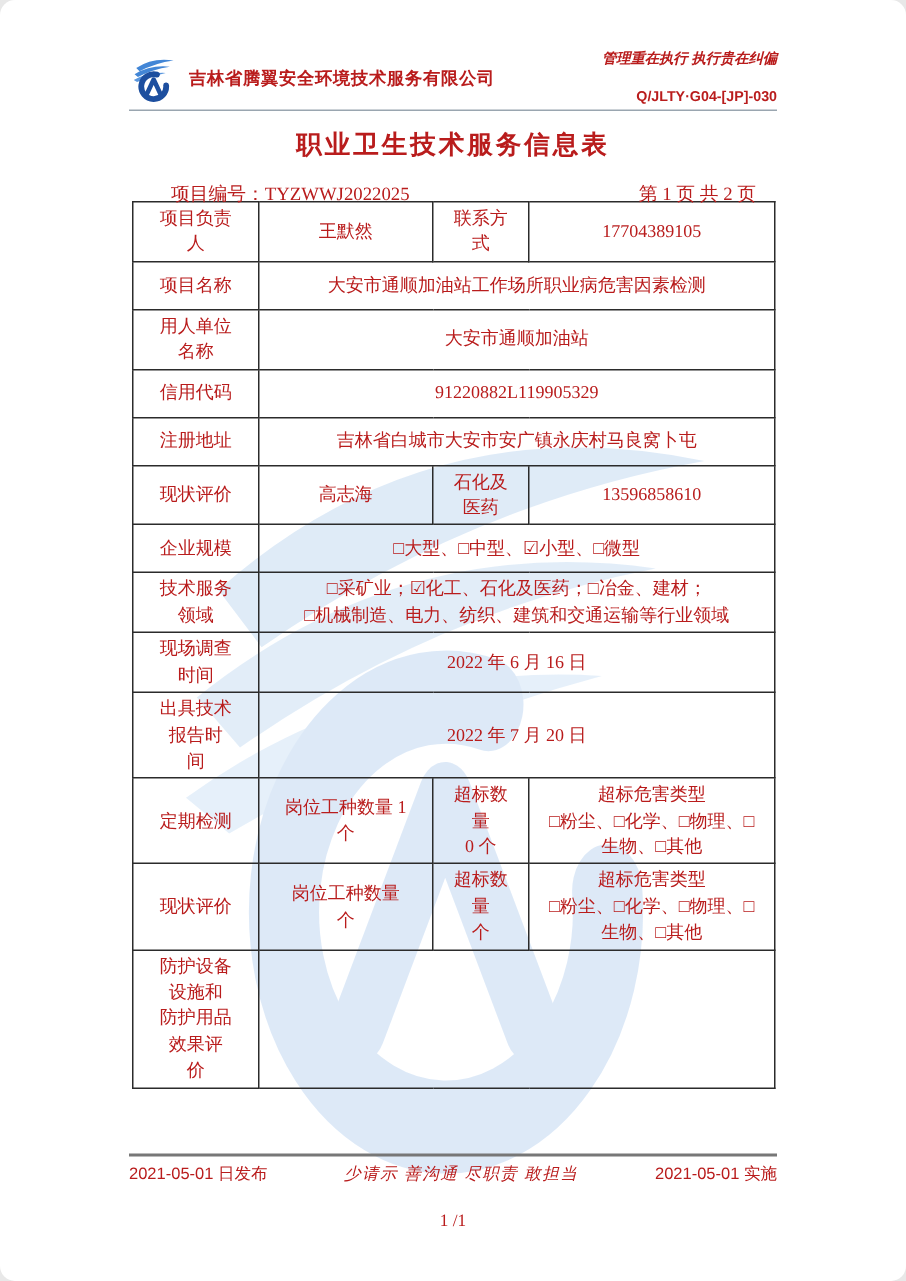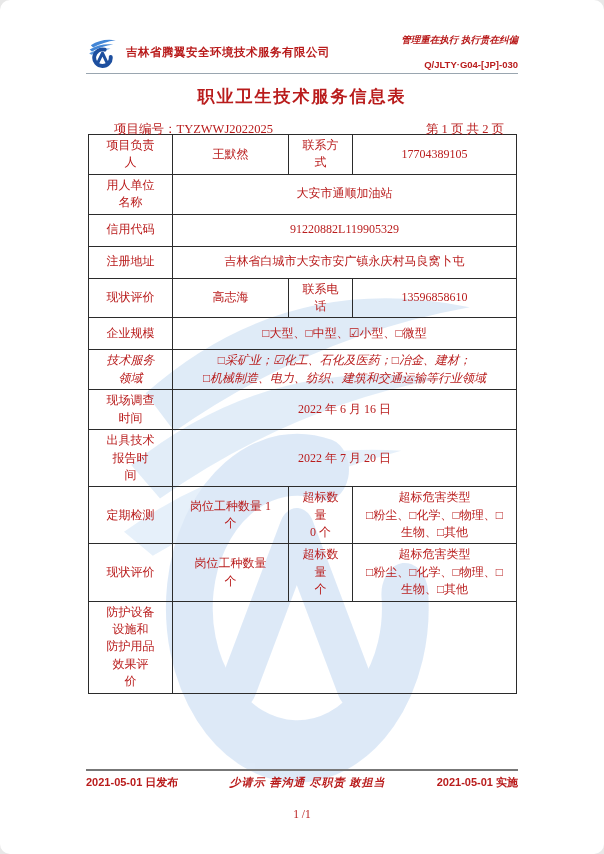--- a/index.html
+++ b/index.html
@@ -54,30 +54,30 @@
   table.info {
     position:absolute; left:88px; top:134px; width:428px;
     border-collapse:collapse; z-index:1; table-layout:fixed;
   }
   table.info td {
     border:1px solid #2b2b2b; text-align:center; vertical-align:middle;
     font-size:12px; line-height:1.45; padding:2px 12px;
     white-space:pre-line; background:transparent;
   }
   tr.h32 { height:32px; } tr.h28 { height:28px; } tr.h36 { height:34px; }
-  tr.h40 { height:40px;font-style:italic; } tr.h50 { height:50px; } tr.h66 { height:66px; }
+  tr.h40 { height:40px; } tr.h50 { height:50px; } tr.h66 { height:66px; }
   
   .footer {
     position:absolute; left:86px; right:86px; top:769px;
     border-top:2px solid #777; padding-top:4px; z-index:2;
   }
   .footer-row {
     display:flex; justify-content:space-between; align-items:baseline;
     font-family:"Liberation Sans","DejaVu Sans",sans-serif;
-    font-weight:bold; font-size:11px;
+    font-weight:normal; font-size:11px;
   }
   .footer-slogan { font-style:italic; letter-spacing:1px; }
   .pagenum {
     text-align:center; font-size:11.5px; margin-top:18px;
     font-family:"Liberation Serif","DejaVu Serif",serif; font-weight:normal;
   }
 </style>
 </head>
 <body>
 
@@ -123,35 +123,39 @@
         <col style="width:164px">
       </colgroup>
     <tbody>
         <tr class="h32">
       <td>项目负责人</td>
       <td>王默然</td>
       <td>联系方式</td>
       <td>17704389105</td>
     </tr>
     <tr class="h32">
+      <td>项目名称</td>
+      <td colspan="3">大安市通顺加油站工作场所职业病危害因素检测</td>
+    </tr>
+    <tr class="h32">
       <td>用人单位名称</td>
       <td colspan="3">大安市通顺加油站</td>
     </tr>
     <tr class="h32">
       <td>信用代码</td>
       <td colspan="3">91220882L119905329</td>
     </tr>
     <tr class="h32">
       <td>注册地址</td>
       <td colspan="3">吉林省白城市大安市安广镇永庆村马良窝卜屯</td>
     </tr>
     <tr class="h32">
       <td>现状评价</td>
       <td>高志海</td>
-      <td>联系电话</td>
+      <td>石化及医药</td>
       <td>13596858610</td>
     </tr>
     <tr class="h32">
       <td>企业规模</td>
       <td colspan="3">□大型、□中型、☑小型、□微型</td>
     </tr>
     <tr class="h40">
       <td>技术服务领域</td>
       <td colspan="3">□采矿业；☑化工、石化及医药；□冶金、建材；
 □机械制造、电力、纺织、建筑和交通运输等行业领域</td>

